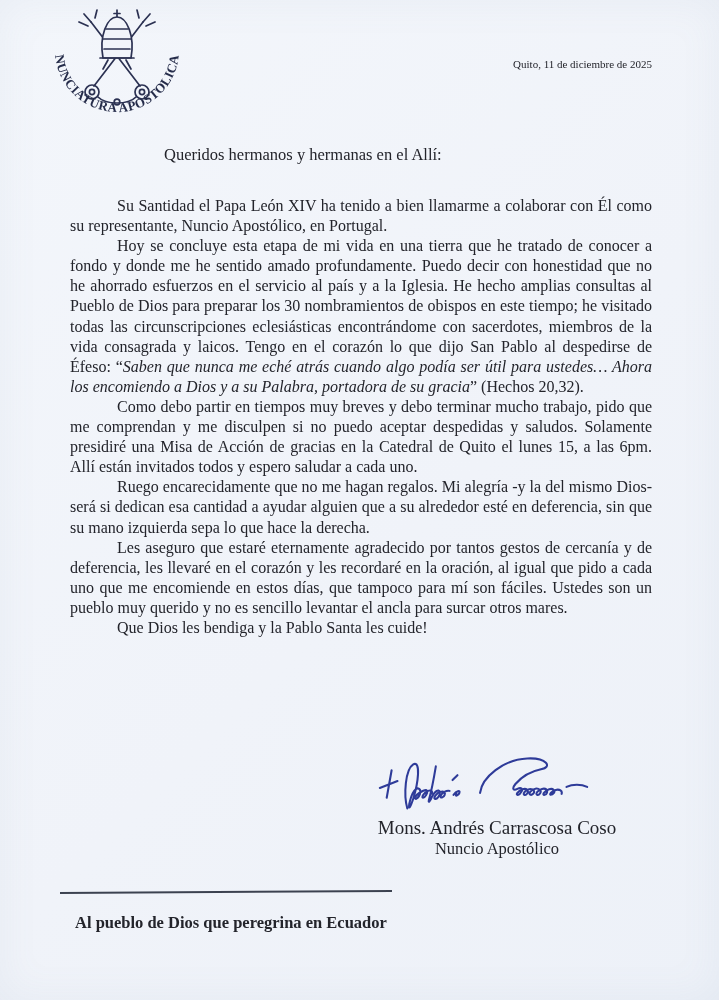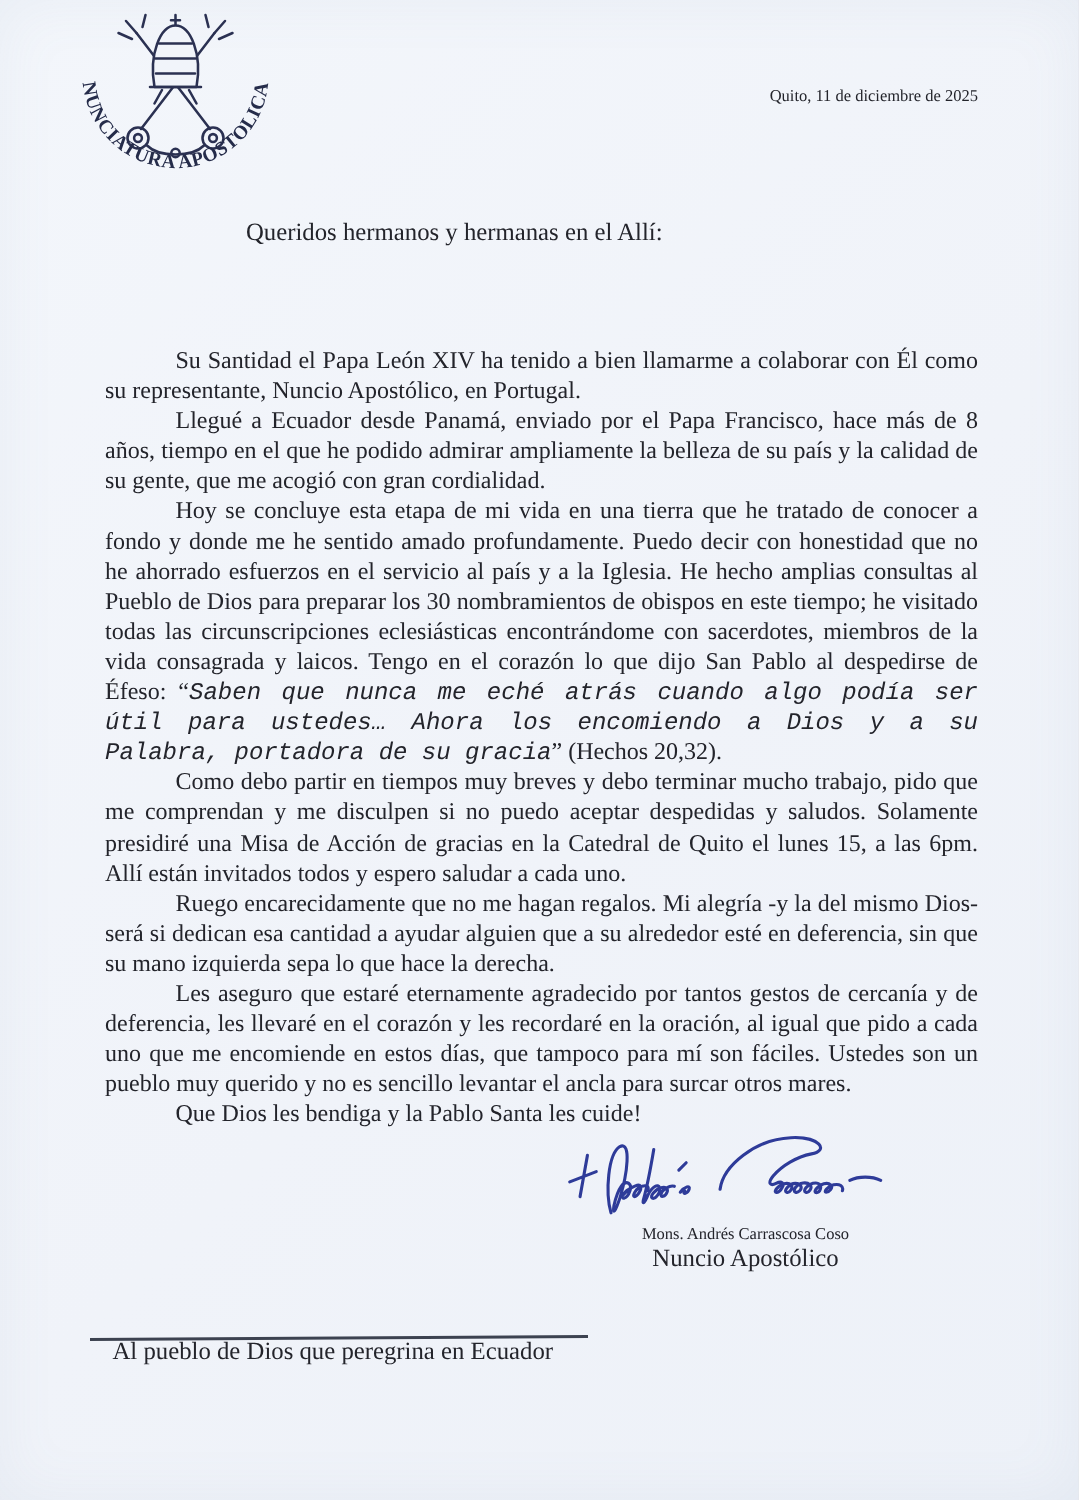--- a/index.html
+++ b/index.html
@@ -54,52 +54,52 @@
 
   
   .body-text {
     position: absolute;
     top: 196px;
     left: 70px;
     width: 582px;
     font-size: 16px;
     line-height: 20.1px;
     text-align: justify;
-    margin-top: 35px;
   }
   .body-text p { margin: 0; text-indent: 47px; }
-  .body-text em { font-style: italic; font-family: Liberation Mono, monospace; }
+  .body-text em { font-style: italic; }
 
   
   .signature-block {
     position: absolute;
     top: 753px;
     left: 368px;
     width: 258px;
     text-align: center;
   }
   .signature-block svg { display: block; margin-left: 2px; }
-  .signer-name { font-size: 11px; margin-top: 2px; white-space: nowrap; }
+  .signer-name { font-size: 19px; margin-top: 2px; white-space: nowrap; }
   .signer-title { font-size: 16.5px; white-space: nowrap; }
 
   
   .footer-rule {
     position: absolute;
     top: 891px;
     left: 60px;
     width: 332px;
     border-top: 2px solid #3c4250;
     transform: rotate(-0.35deg);
   }
   .footer-text {
     position: absolute;
-    top: 891px;
+    top: 913px;
     left: 75px;
     font-size: 16.5px;
     white-space: nowrap;
+    font-weight: bold;
   }
 </style>
 </head>
 <body>
 
 <div class="page">
 
   <div class="letterhead">
     <svg width="202" height="114" viewBox="0 0 202 114" xmlns="http://www.w3.org/2000/svg" xmlns:xlink="http://www.w3.org/1999/xlink">
       <g stroke="#2b3152" fill="none" stroke-width="1.7" stroke-linecap="round" stroke-linejoin="round">
@@ -130,21 +130,20 @@
       </text>
     </svg>
   </div>
 
   <div class="dateline">Quito, 11 de diciembre de 2025</div>
 
   <div class="salutation">Queridos hermanos y hermanas en el Allí:</div>
 
   <div class="body-text">
     <p><span>Su Santidad el Papa León XIV ha tenido a bien llamarme a colaborar con Él como su representante, Nuncio Apostólico, en Portugal.</span></p>
-    <p><span>Llegué a Ecuador desde Panamá, enviado por el Papa Francisco, hace más de 8 años, tiempo en el que he podido admirar ampliamente la belleza de su país y la calidad de su gente, que me acogió con gran cordialidad.</span></p>
     <p><span>Hoy se concluye esta etapa de mi vida en una tierra que he tratado de conocer a fondo y donde me he sentido amado profundamente. Puedo decir con honestidad que no he ahorrado esfuerzos en el servicio al país y a la Iglesia. He hecho amplias consultas al Pueblo de Dios para preparar los 30 nombramientos de obispos en este tiempo; he visitado todas las circunscripciones eclesiásticas encontrándome con sacerdotes, miembros de la vida consagrada y laicos. Tengo en el corazón lo que dijo San Pablo al despedirse de Éfeso: “</span><em>Saben que nunca me eché atrás cuando algo podía ser útil para ustedes… Ahora los encomiendo a Dios y a su Palabra, portadora de su gracia</em><span>” (Hechos 20,32).</span></p>
     <p><span>Como debo partir en tiempos muy breves y debo terminar mucho trabajo, pido que me comprendan y me disculpen si no puedo aceptar despedidas y saludos. Solamente presidiré una Misa de Acción de gracias en la Catedral de Quito el lunes 15, a las 6pm. Allí están invitados todos y espero saludar a cada uno.</span></p>
     <p><span>Ruego encarecidamente que no me hagan regalos. Mi alegría -y la del mismo Dios- será si dedican esa cantidad a ayudar alguien que a su alrededor esté en deferencia, sin que su mano izquierda sepa lo que hace la derecha.</span></p>
     <p><span>Les aseguro que estaré eternamente agradecido por tantos gestos de cercanía y de deferencia, les llevaré en el corazón y les recordaré en la oración, al igual que pido a cada uno que me encomiende en estos días, que tampoco para mí son fáciles. Ustedes son un pueblo muy querido y no es sencillo levantar el ancla para surcar otros mares.</span></p>
     <p><span>Que Dios les bendiga y la Pablo Santa les cuide!</span></p>
   </div>
 
   <div class="signature-block">
     <svg width="226" height="62" viewBox="0 0 230 62" xmlns="http://www.w3.org/2000/svg">
       <g stroke="#2e3b99" fill="none" stroke-width="2.1" stroke-linecap="round" stroke-linejoin="round">

